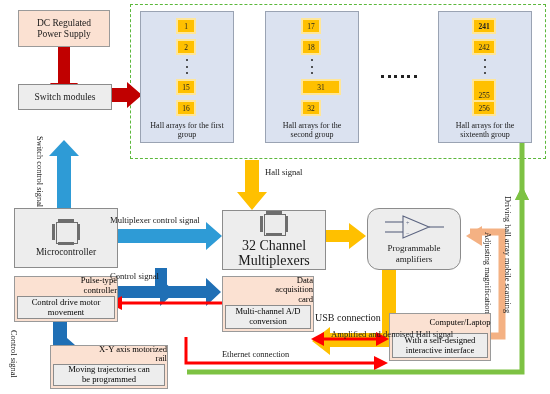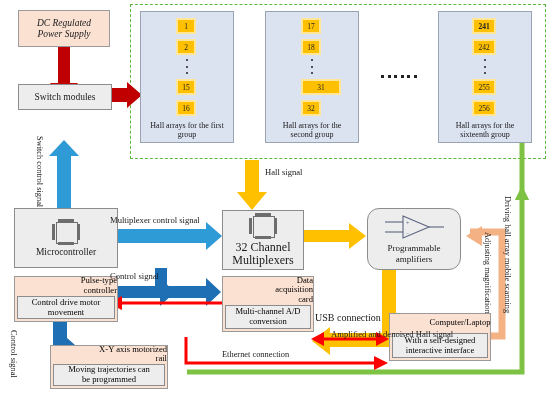--- a/index.html
+++ b/index.html
@@ -1,20 +1,20 @@
 <!DOCTYPE html>
 <html><head>
 <meta charset="utf-8">
 <style>
   html,body{margin:0;padding:0;background:#fff;}
   body{font-family:"Liberation Serif","DejaVu Serif",serif;}
   #stage{position:relative;width:550px;height:394px;background:#ffffff;overflow:hidden;}
   .box{position:absolute;box-sizing:border-box;display:flex;align-items:center;justify-content:center;
        text-align:center;line-height:1.12;color:#1a1a1a;}
-  .peach{background:#fbe1d2;border:1px solid #9a9a9a;font-style:italic;}
+  .peach{background:#fbe1d2;border:1px solid #9a9a9a;}
   .gray{background:#ededed;border:1px solid #8c8c8c;}
   .lav{background:#dbe2f0;border:1px solid #9aa3b3;}
   .stack{position:absolute;box-sizing:border-box;border:1px solid #9a9a9a;background:#fbe1d2;
          display:flex;flex-direction:column;}
   .stack .hd{flex:0 0 auto;display:flex;align-items:center;justify-content:center;text-align:right;line-height:1.1;padding-left:40px;}
   .stack .bd{margin:2px;flex:1 1 auto;background:#ededed;border:1px solid #8c8c8c;
              display:flex;align-items:center;justify-content:center;text-align:center;line-height:1.12;}
   .lbl{position:absolute;color:#1a1a1a;white-space:nowrap;line-height:1.1;}
   .vlbl{position:absolute;color:#1a1a1a;white-space:nowrap;transform-origin:0 0;transform:rotate(90deg);}
   .dashbox{position:absolute;box-sizing:border-box;border:1.4px dashed #5cb83c;}
@@ -152,21 +152,21 @@
   <div class="stack" style="left:50px;top:345px;width:118px;height:44px;font-size:8.6px;">
     <div class="hd" style="height:16px;">X-Y axis motorized rail</div>
     <div class="bd">
       <span>
         <span>Moving trajectories can</span><br>
         <span>be programmed</span>
       </span>
     </div>
   </div>
 
-  <div class="box gray" style="left:222px;top:210px;width:82px;height:60px;flex-direction:column;gap:2px;font-size:12px;">
+  <div class="box gray" style="left:222px;top:210px;width:104px;height:60px;flex-direction:column;gap:2px;font-size:14px;">
     <span class="chip">
       <span class="core"></span>
       <span class="pins" style="left:6px;top:0px;width:16px;height:3px;"></span>
       <span class="pins" style="left:6px;bottom:0px;width:16px;height:3px;"></span>
       <span class="pins" style="left:0px;top:5px;width:3px;height:16px;"></span>
       <span class="pins" style="right:0px;top:5px;width:3px;height:16px;"></span>
     </span>
     <span>32 Channel Multiplexers</span>
   </div>
 
@@ -270,21 +270,21 @@
       <span>241</span>
     </div>
   <div class="cell" style="left:472px;top:39px;width:24px;height:16px;font-size:7.5px;">
       <span>242</span>
     </div>
   <div class="vdots" style="left:483px;top:59px;width:3px;height:15px;">
       <i></i>
       <i></i>
       <i></i>
     </div>
-  <div class="cell" style="left:472px;top:79px;width:24px;height:16px;font-size:7.5px;">
+  <div class="cell" style="left:472px;top:79px;width:24px;height:32px;font-size:7.5px;">
       <span>255</span>
     </div>
   <div class="cell" style="left:472px;top:100px;width:24px;height:16px;font-size:7.5px;">
       <span>256</span>
     </div>
   <div class="lbl" style="left:440px;top:122px;width:90px;text-align:center;font-size:8px;white-space:normal;">
     <span>Hall arrays for the</span><br><span>sixteenth group</span>
   </div>
 
   <div class="vlbl" style="left:44px;top:136px;font-size:8.4px;">Switch control signal</div>

